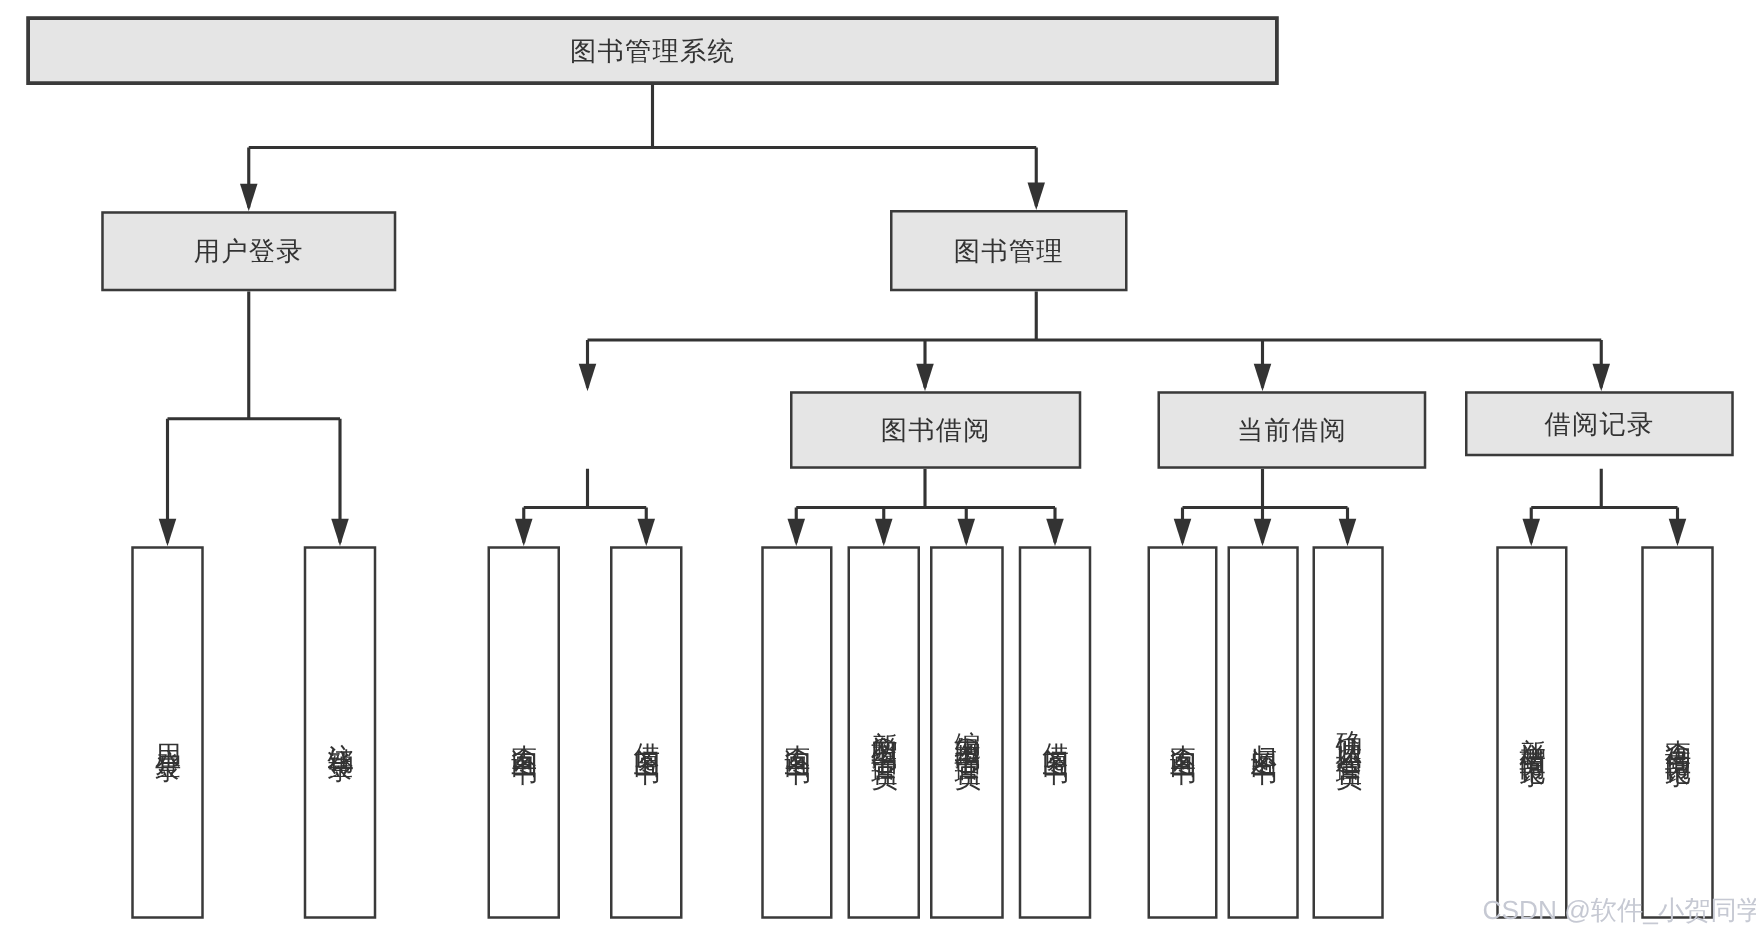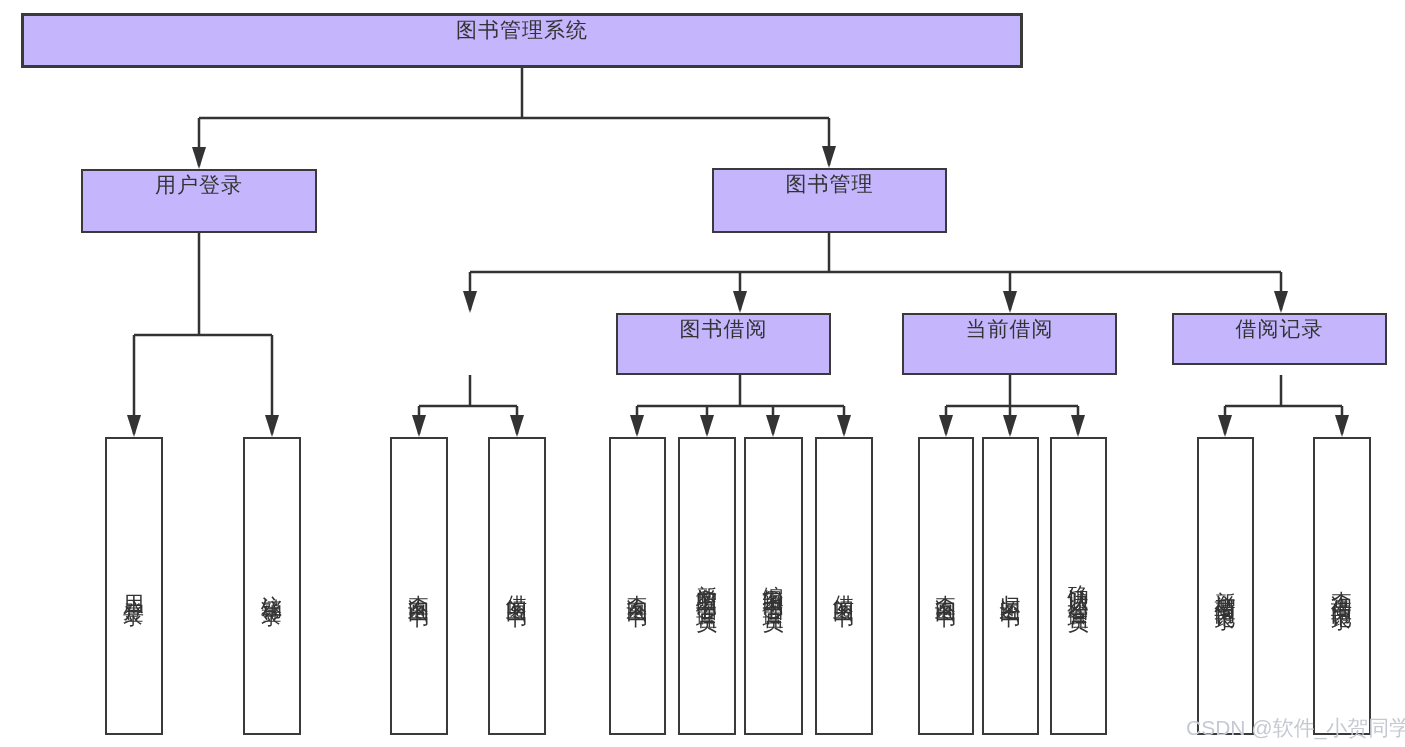--- a/index.html
+++ b/index.html
@@ -14,24 +14,24 @@
     background: #ffffff;
     overflow: hidden;
   }
   .connector-layer {
     position: absolute;
     left: 0; top: 0;
     width: 1405px; height: 747px;
   }
   .node {
     position: absolute;
-    background: #c4b5fd;
+    background: #e5e5e5;
     border: 2px solid #3a3a3a;
     display: flex;
-    align-items: flex-start;
+    align-items: center;
     justify-content: center;
     color: #333333;
     z-index: 2;
   }
   .node-h { font-size: 21px; letter-spacing: 1px; }
   .node-root { border-width: 3px; }
   .leaf {
     position: absolute;
     top: 437px;
     height: 298px;
@@ -107,28 +107,28 @@
     </g>
   </svg>
 
   <div class="node node-h node-root" style="left:21px; top:13px; width:1002px; height:55px;">
     <span>图书管理系统</span>
   </div>
 
   <div class="node node-h" style="left:81px; top:169px; width:236px; height:64px;">
     <span>用户登录</span>
   </div>
-  <div class="node node-h" style="left:712px; top:168px; width:235px; height:65px;">
+  <div class="node node-h" style="left:712px; top:168px; width:190px; height:65px;">
     <span>图书管理</span>
   </div>
 
-  <div class="node node-h" style="left:616px; top:313px; width:215px; height:62px;">
+  <div class="node node-h" style="left:632px; top:313px; width:233px; height:62px;">
     <span>图书借阅</span>
   </div>
-  <div class="node node-h" style="left:902px; top:313px; width:215px; height:62px;">
+  <div class="node node-h" style="left:926px; top:313px; width:215px; height:62px;">
     <span>当前借阅</span>
   </div>
   <div class="node node-h" style="left:1172px; top:313px; width:215px; height:52px;">
     <span>借阅记录</span>
   </div>
 
   <div class="leaf" style="left:105px;">
     <span>用户登录</span>
   </div>
   <div class="leaf" style="left:243px;">

